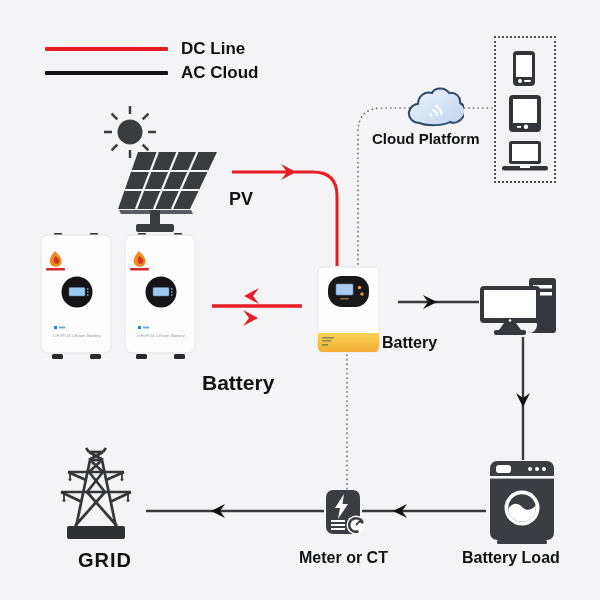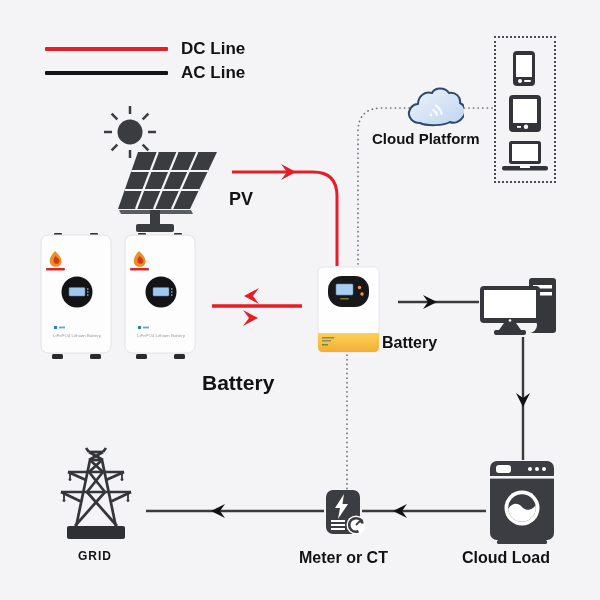--- a/index.html
+++ b/index.html
@@ -43,21 +43,21 @@
     </g>
     <g stroke="#6f7378" stroke-width="1.7" fill="none" stroke-linecap="round" stroke-dasharray="0.2 4.4">
       <path d="M 358 264 V 132 Q 358 108 382 108 H 493"></path>
       <path d="M 347 355 V 489"></path>
     </g>
   </svg>
 
   <div class="legend-line legend-dc"></div>
   <div class="lbl legend-text" style="left:181px;top:39px;">DC Line</div>
   <div class="legend-line legend-ac"></div>
-  <div class="lbl legend-text" style="left:181px;top:63px;">AC Line</div>
+  <div class="lbl legend-text" style="left:181px;top:63px;">AC Cloud</div>
 
   <svg class="abs" style="left:100px;top:102px" width="60" height="60" viewBox="0 0 60 60">
     <circle cx="30" cy="30" r="12.5" fill="#3a3c40"></circle>
     <g stroke="#3a3c40" stroke-width="2.5">
       <line x1="30" y1="4" x2="30" y2="12"></line>
         <line x1="30" y1="48" x2="30" y2="56"></line>
       <line x1="4" y1="30" x2="12" y2="30"></line>
         <line x1="48" y1="30" x2="56" y2="30"></line>
       <line x1="11.6" y1="11.6" x2="17.3" y2="17.3"></line>
         <line x1="42.7" y1="42.7" x2="48.4" y2="48.4"></line>
@@ -265,17 +265,17 @@
         <circle cx="64" cy="32.5" r="1.4"></circle>
       <circle cx="6" cy="53.5" r="1.4"></circle>
         <circle cx="70" cy="53.5" r="1.4"></circle>
     </g>
   </svg>
 
   <div class="lbl" style="left:229px;top:189px;font-size:18px;">PV</div>
   <div class="lbl" style="left:202px;top:371px;font-size:21px;">Battery</div>
   <div class="lbl" style="left:382px;top:334px;font-size:16px;">Battery</div>
   <div class="lbl" style="left:372px;top:130px;font-size:15px;">Cloud Platform</div>
-  <div class="lbl" style="left:462px;top:549px;font-size:16px;">Cloud Load</div>
+  <div class="lbl" style="left:462px;top:549px;font-size:16px;">Battery Load</div>
   <div class="lbl" style="left:299px;top:549px;font-size:16px;text-align:center;">Meter or CT</div>
-  <div class="lbl" style="left:78px;top:549px;font-size:12px;letter-spacing:1px;text-align:center;">GRID</div>
+  <div class="lbl" style="left:78px;top:549px;font-size:20px;letter-spacing:1px;text-align:center;">GRID</div>
 
 </div>
 
 </body></html>

